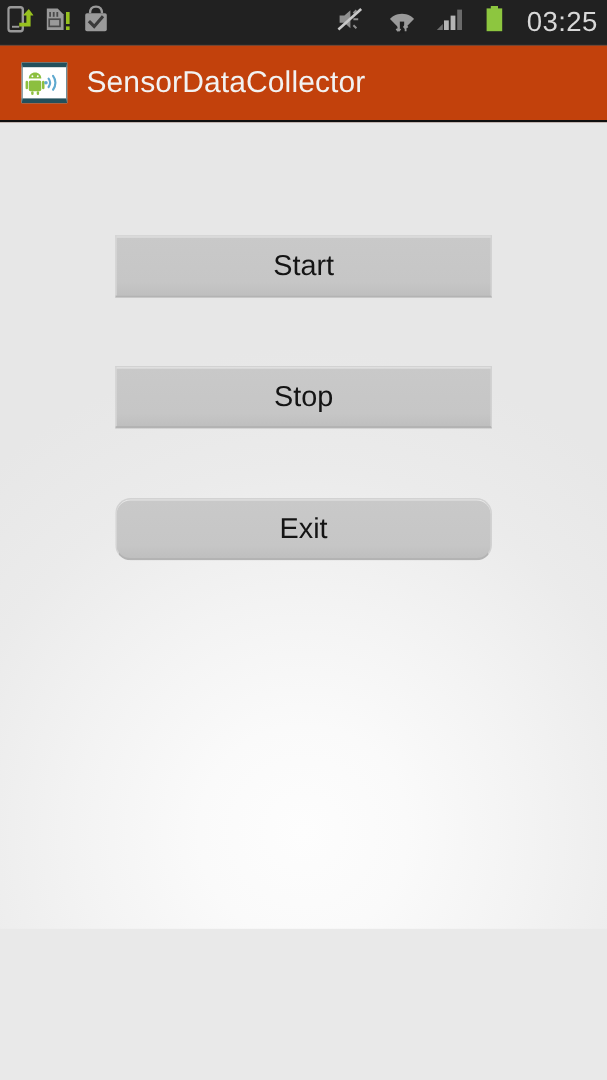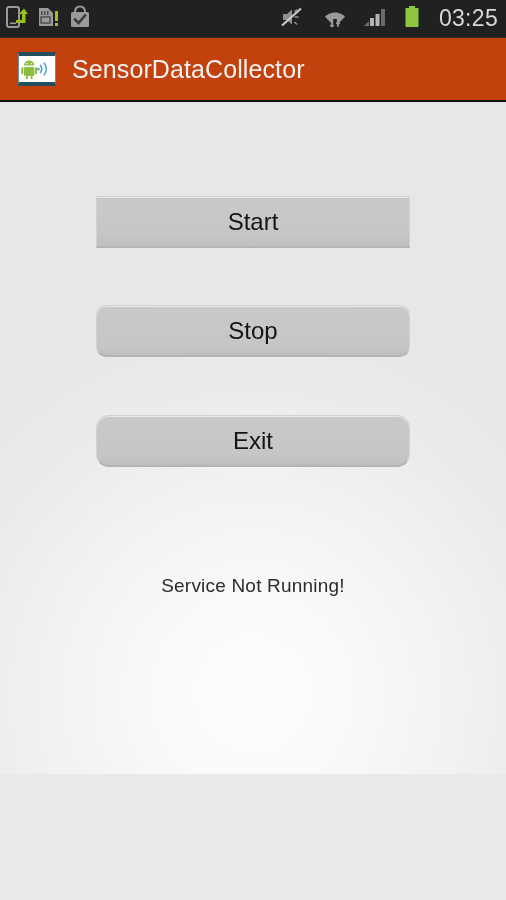--- a/index.html
+++ b/index.html
@@ -108,21 +108,21 @@
     color: #141414;
     font-size: 24px;
     font-family: "Liberation Sans", sans-serif;
     display: flex;
     align-items: center;
     justify-content: center;
     cursor: pointer;
     box-shadow: 0 1px 0 rgba(255,255,255,0.55) inset;
   }
   .btn-start { top: 94px; }
-  .btn-stop  { top: 203px; border-radius: 10px; }
+  .btn-stop  { top: 203px; }
   .btn-exit  { top: 313px; border-radius: 13px; }
 
   .status-text {
     position: absolute;
     top: 473px;
     left: 0;
     width: 506px;
     text-align: center;
     font-size: 19px;
     color: #2c2c2c;
@@ -239,16 +239,15 @@
   </div>
 
   <div class="content">
 
     <button class="btn btn-start">Start</button>
 
     <button class="btn btn-stop">Stop</button>
 
     <button class="btn btn-exit">Exit</button>
 
-    <div class="status-text">Service Not Running!</div>
   </div>
 
 </div>
 
 </body></html>

